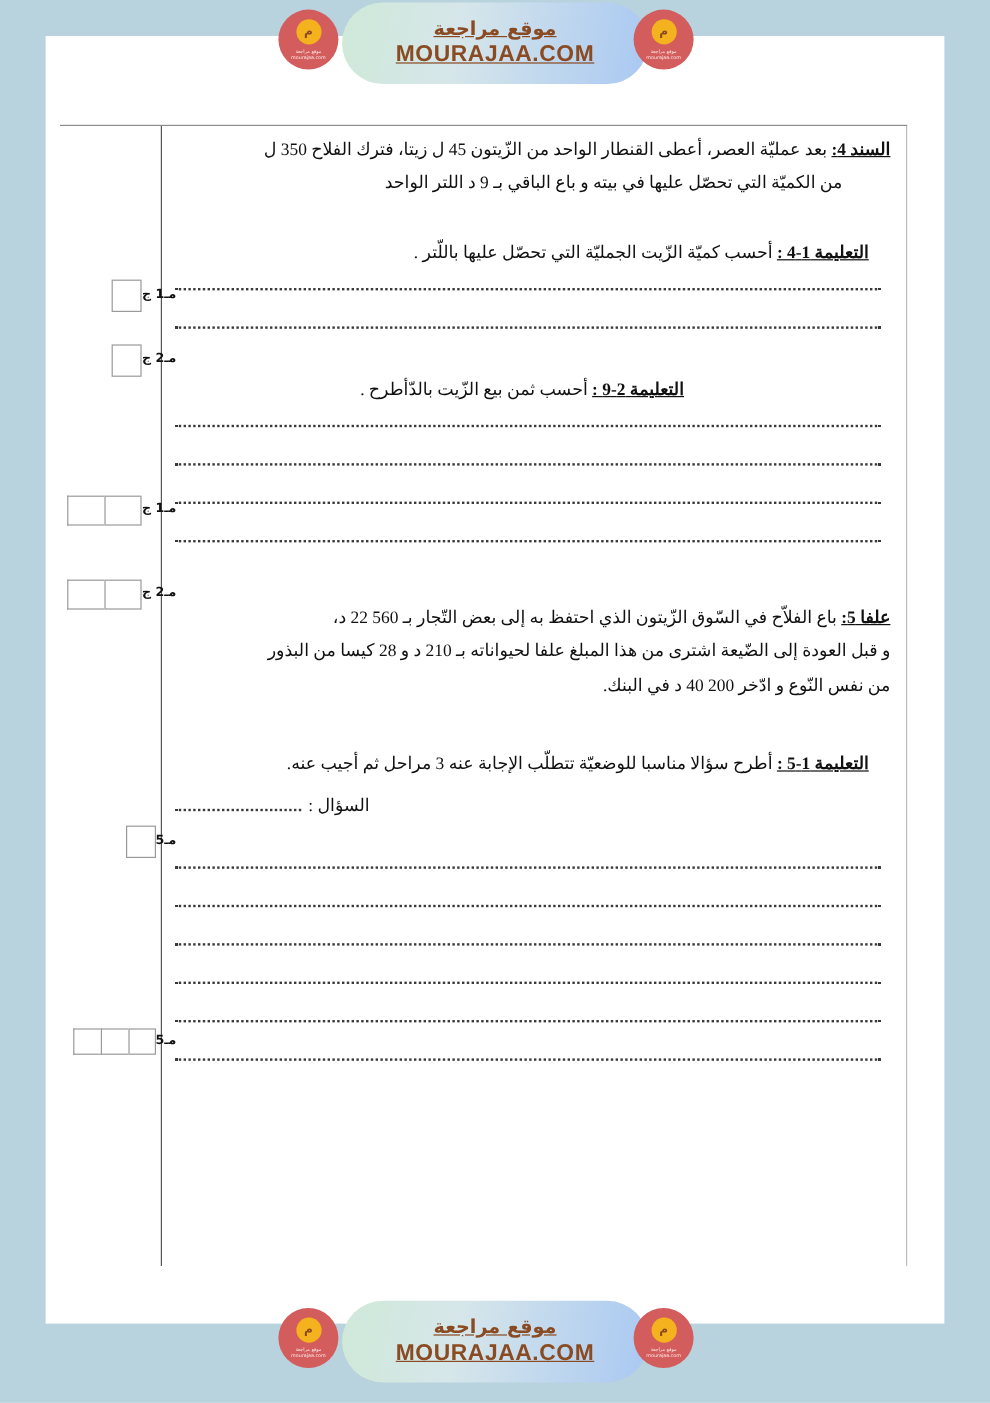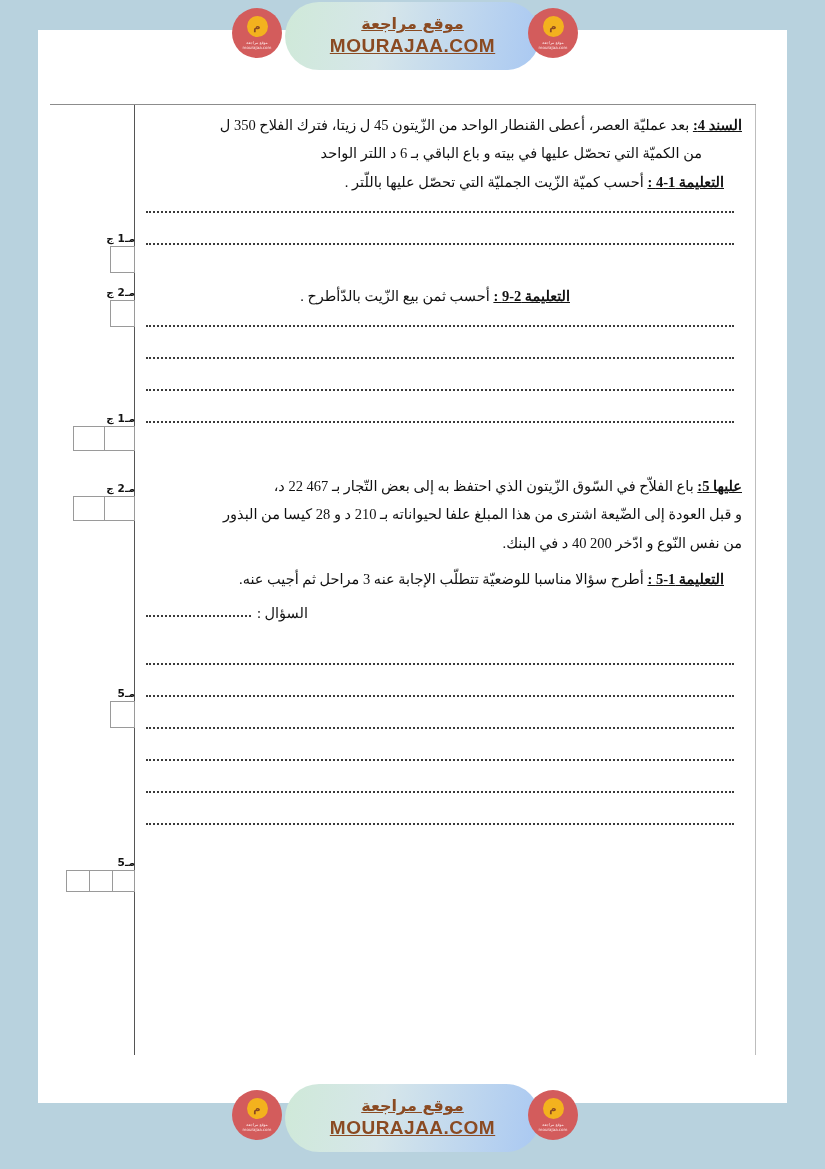--- a/index.html
+++ b/index.html
@@ -173,21 +173,21 @@
   .instr {
     font-size: 14.5px;
     color: #111;
     line-height: 1.95;
     margin: 0;
     direction: rtl;
   }
   .instr .lbl { font-weight: bold; text-decoration: underline; }
   .instr.center-ish { padding-right: 172px; }
   .instr.c3 { padding-right: 232px; }
-  .instr.right0 { padding-right: 18px; }
+  .instr.right0 { padding-right: 18px; margin-top: 29px; }
 
   .spacer-8  { height: 8px; }
   .spacer-20 { height: 20px; }
   .spacer-26 { height: 26px; }
 
   
   .dotline {
     height: 1px;
     border-bottom: 2px dotted #3a3a3a;
     margin: 0 8px 0 0;
@@ -221,25 +221,24 @@
   .mcol {
     position: absolute;
     top: 0;
     left: 0;
     width: 85px;
     height: 950px;
     direction: rtl;
   }
   .mark-unit {
     position: absolute;
-    left: 0;
+    left: 12px;
     width: 85px;
     display: flex;
-    flex-direction: column;
-    align-items: flex-start;
+    align-items: center;
   }
   .mark-label {
     font-family: "DejaVu Sans", sans-serif;
     font-size: 10.5px;
     font-weight: bold;
     color: #111;
     direction: rtl;
     line-height: 1;
     margin-bottom: 2px;
     white-space: nowrap;
@@ -289,21 +288,21 @@
   </div>
 </div>
 
 <div class="frame">
   <div class="col-divider"></div>
   <div class="col-right-edge"></div>
 
   <div class="qcol">
 
     <p class="para"><span class="lbl">السند 4:</span> <span>بعد عمليّة العصر، أعطى القنطار الواحد من الزّيتون 45 ل زيتا، فترك الفلاح 350 ل</span></p>
-    <p class="para indent-r2"><span>من الكميّة التي تحصّل عليها  في بيته و باع الباقي بـ 6 د اللتر الواحد</span></p>
+    <p class="para indent-r2"><span>من الكميّة التي تحصّل عليها  في بيته و باع الباقي بـ 9 د اللتر الواحد</span></p>
 
     <p class="instr right0"><span class="lbl">التعليمة 1-4 :</span> <span>أحسب كميّة الزّيت الجمليّة التي تحصّل عليها باللّتر .</span></p>
 
     <div class="dotgroup">
       <div class="dotline"></div>
       <div class="dotline"></div>
     </div>
 
     <div class="spacer-8"></div>
 
@@ -311,21 +310,21 @@
 
     <div class="dotgroup">
       <div class="dotline"></div>
       <div class="dotline"></div>
       <div class="dotline"></div>
       <div class="dotline"></div>
     </div>
 
     <div class="spacer-20"></div>
 
-    <p class="para"><span class="lbl">عليها 5:</span> <span>باع الفلاّح في السّوق الزّيتون الذي احتفظ به إلى بعض التّجار بـ 467 22 د،</span></p>
+    <p class="para"><span class="lbl">علفا 5:</span> <span>باع الفلاّح في السّوق الزّيتون الذي احتفظ به إلى بعض التّجار بـ 560 22 د،</span></p>
     <p class="para"><span>و قبل العودة إلى الضّيعة اشترى من هذا المبلغ علفا لحيواناته بـ 210 د و 28 كيسا من البذور</span></p>
     <p class="para"><span>من نفس النّوع و ادّخر 200 40 د في البنك.</span></p>
 
     <div class="spacer-8"></div>
 
     <p class="instr right0"><span class="lbl">التعليمة 1-5 :</span> <span>أطرح سؤالا مناسبا للوضعيّة تتطلّب الإجابة عنه 3 مراحل ثم أجيب عنه.</span></p>
 
     <div class="q-line">
       <span class="q-label">السؤال :</span>
       <span class="q-rule"></span>

